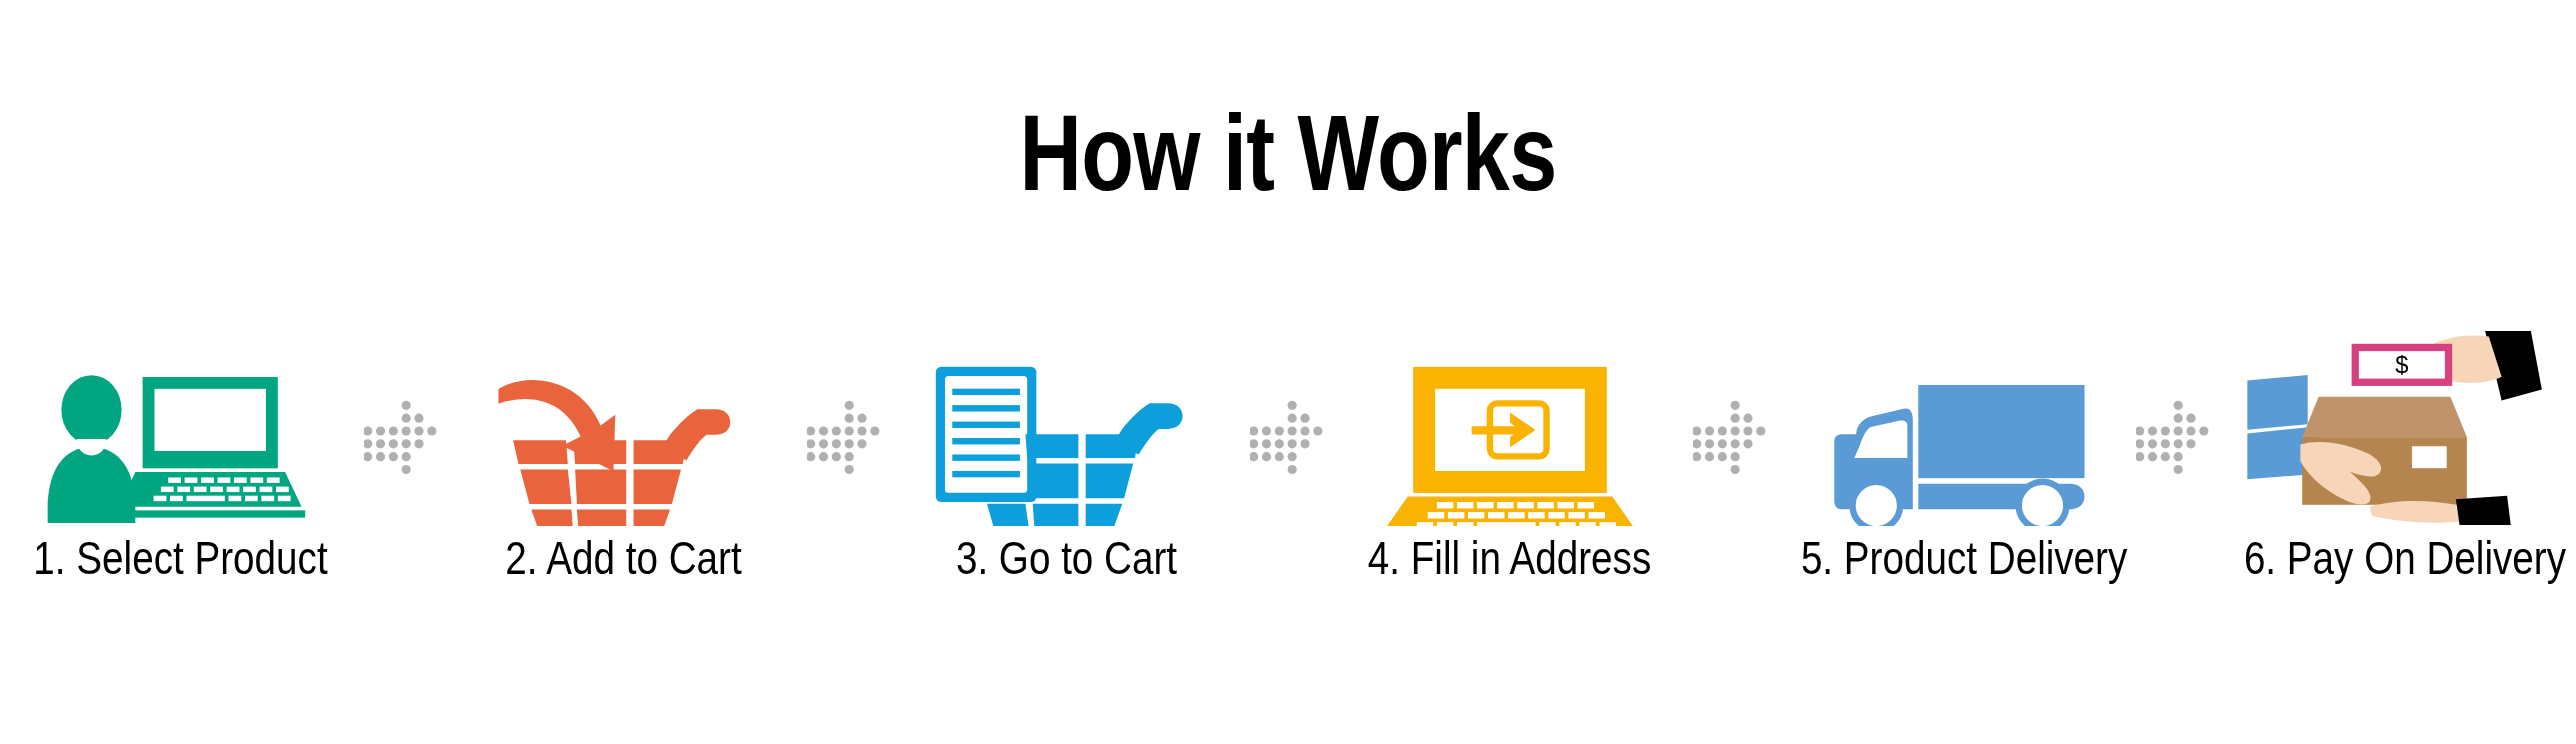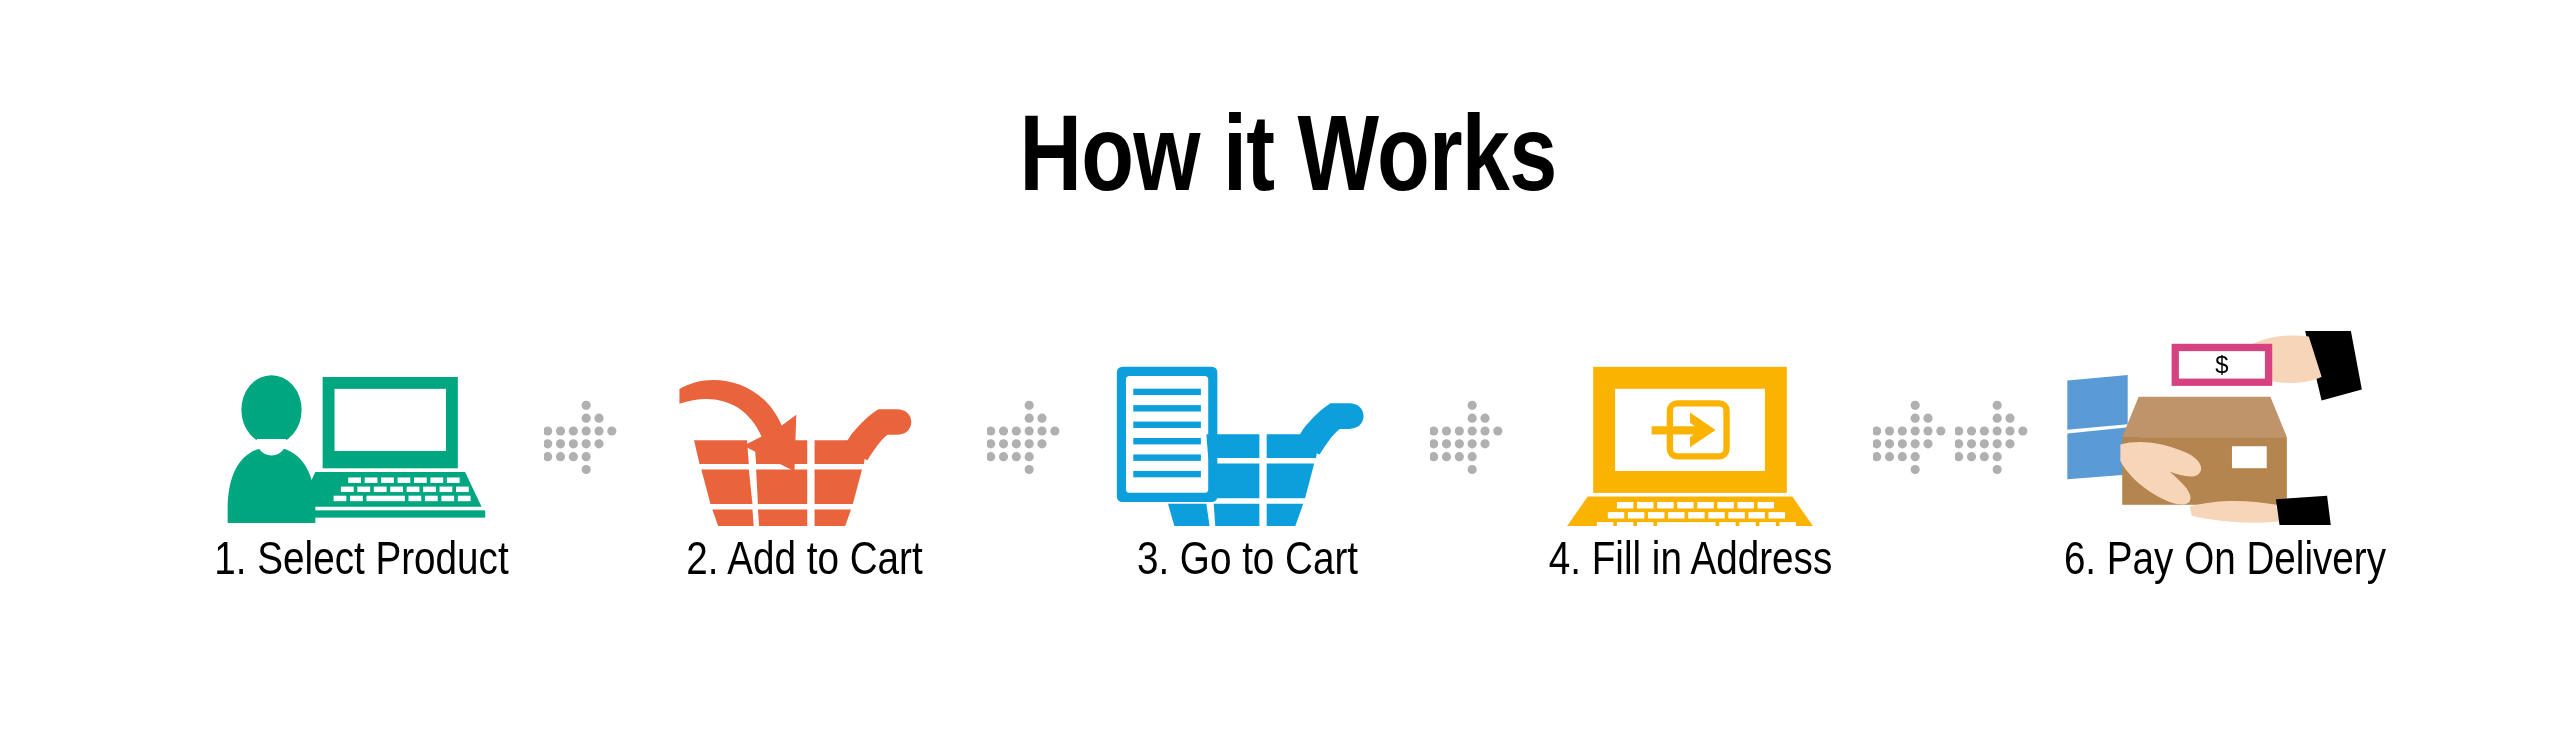--- a/index.html
+++ b/index.html
@@ -310,20 +310,37 @@
           <circle cx="4" cy="64" r="5"></circle>
             <circle cx="18" cy="64" r="5"></circle>
             <circle cx="32" cy="64" r="5"></circle>
           <circle cx="46" cy="64" r="5"></circle>
           <circle cx="46" cy="78" r="5"></circle>
         </g>
       </svg>
     </div>
   </div>
 
+  <div class="step">
+    <div class="icon-box">
+      <svg width="274" height="145" viewBox="0 0 300 158">
+
+        <rect x="112" y="4" width="182" height="102" fill="#5b9bd5"></rect>
+
+        <path d="M112 112 L278 112 C288 112 294 118 294 126 C294 134 288 140 278 140 L112 140 Z" fill="#5b9bd5"></path>
+
+        <path d="M44 58 C 44 48 52 40 62 38 L96 30 C 104 28 106 36 106 42 L106 140 L28 140 C 22 140 20 136 20 130 L20 66 C20 60 24 58 30 58 Z" fill="#5b9bd5"></path>
+        <path d="M60 50 C 56 52 52 58 48 70 L42 84 L100 84 L100 48 C100 44 96 42 92 43 Z" fill="#ffffff"></path>
+
+        <circle cx="66" cy="136" r="26" fill="#ffffff" stroke="#5b9bd5" stroke-width="7"></circle>
+        <circle cx="248" cy="136" r="26" fill="#ffffff" stroke="#5b9bd5" stroke-width="7"></circle>
+      </svg>
+    </div>
+    <div class="step-label">5. Product Delivery</div>
+  </div>
 
   <div class="sep">
     <div class="sep-inner">
       <svg width="77" height="77" viewBox="0 0 84 84">
         <g fill="#b0b0b0">
           <circle cx="46" cy="8" r="5"></circle>
           <circle cx="46" cy="22" r="5"></circle>
             <circle cx="60" cy="22" r="5"></circle>
           <circle cx="4" cy="36" r="5"></circle>
             <circle cx="18" cy="36" r="5"></circle>

